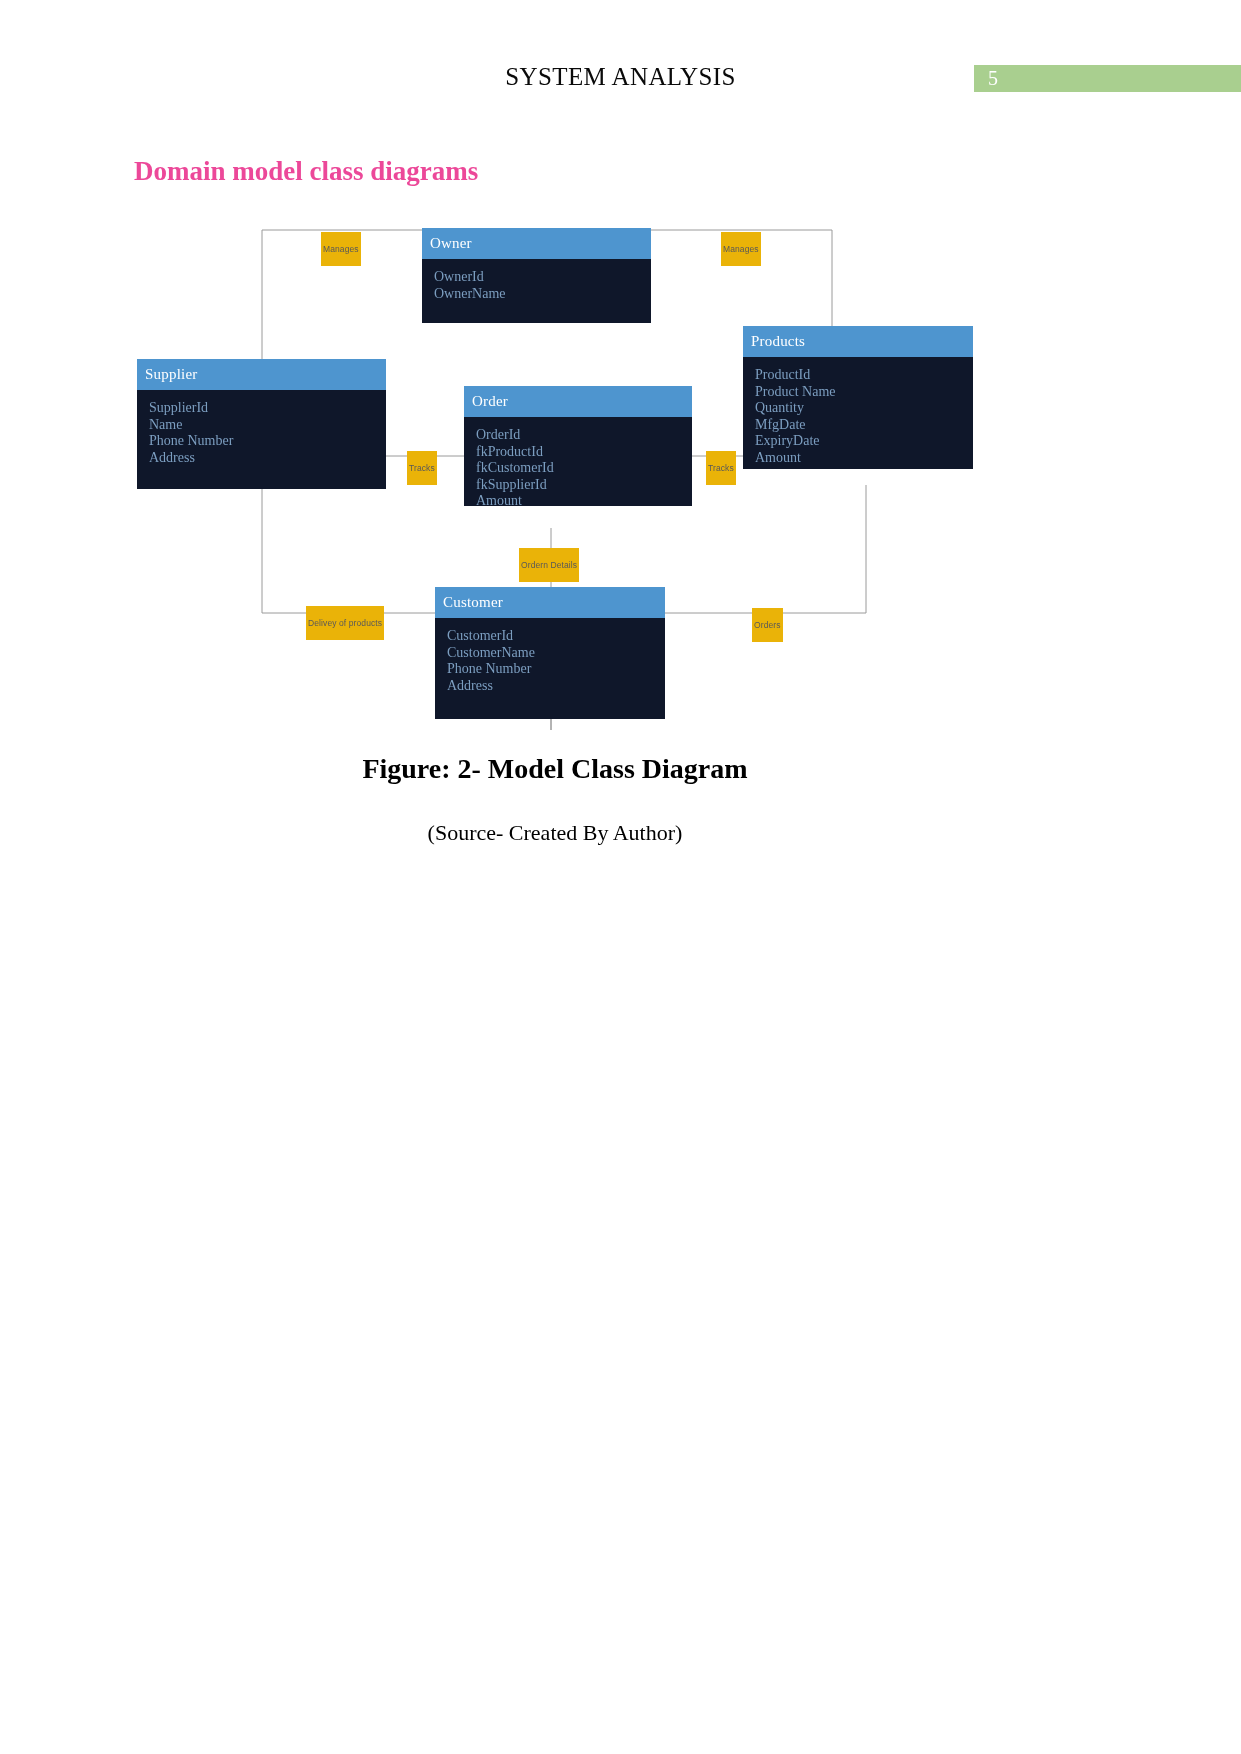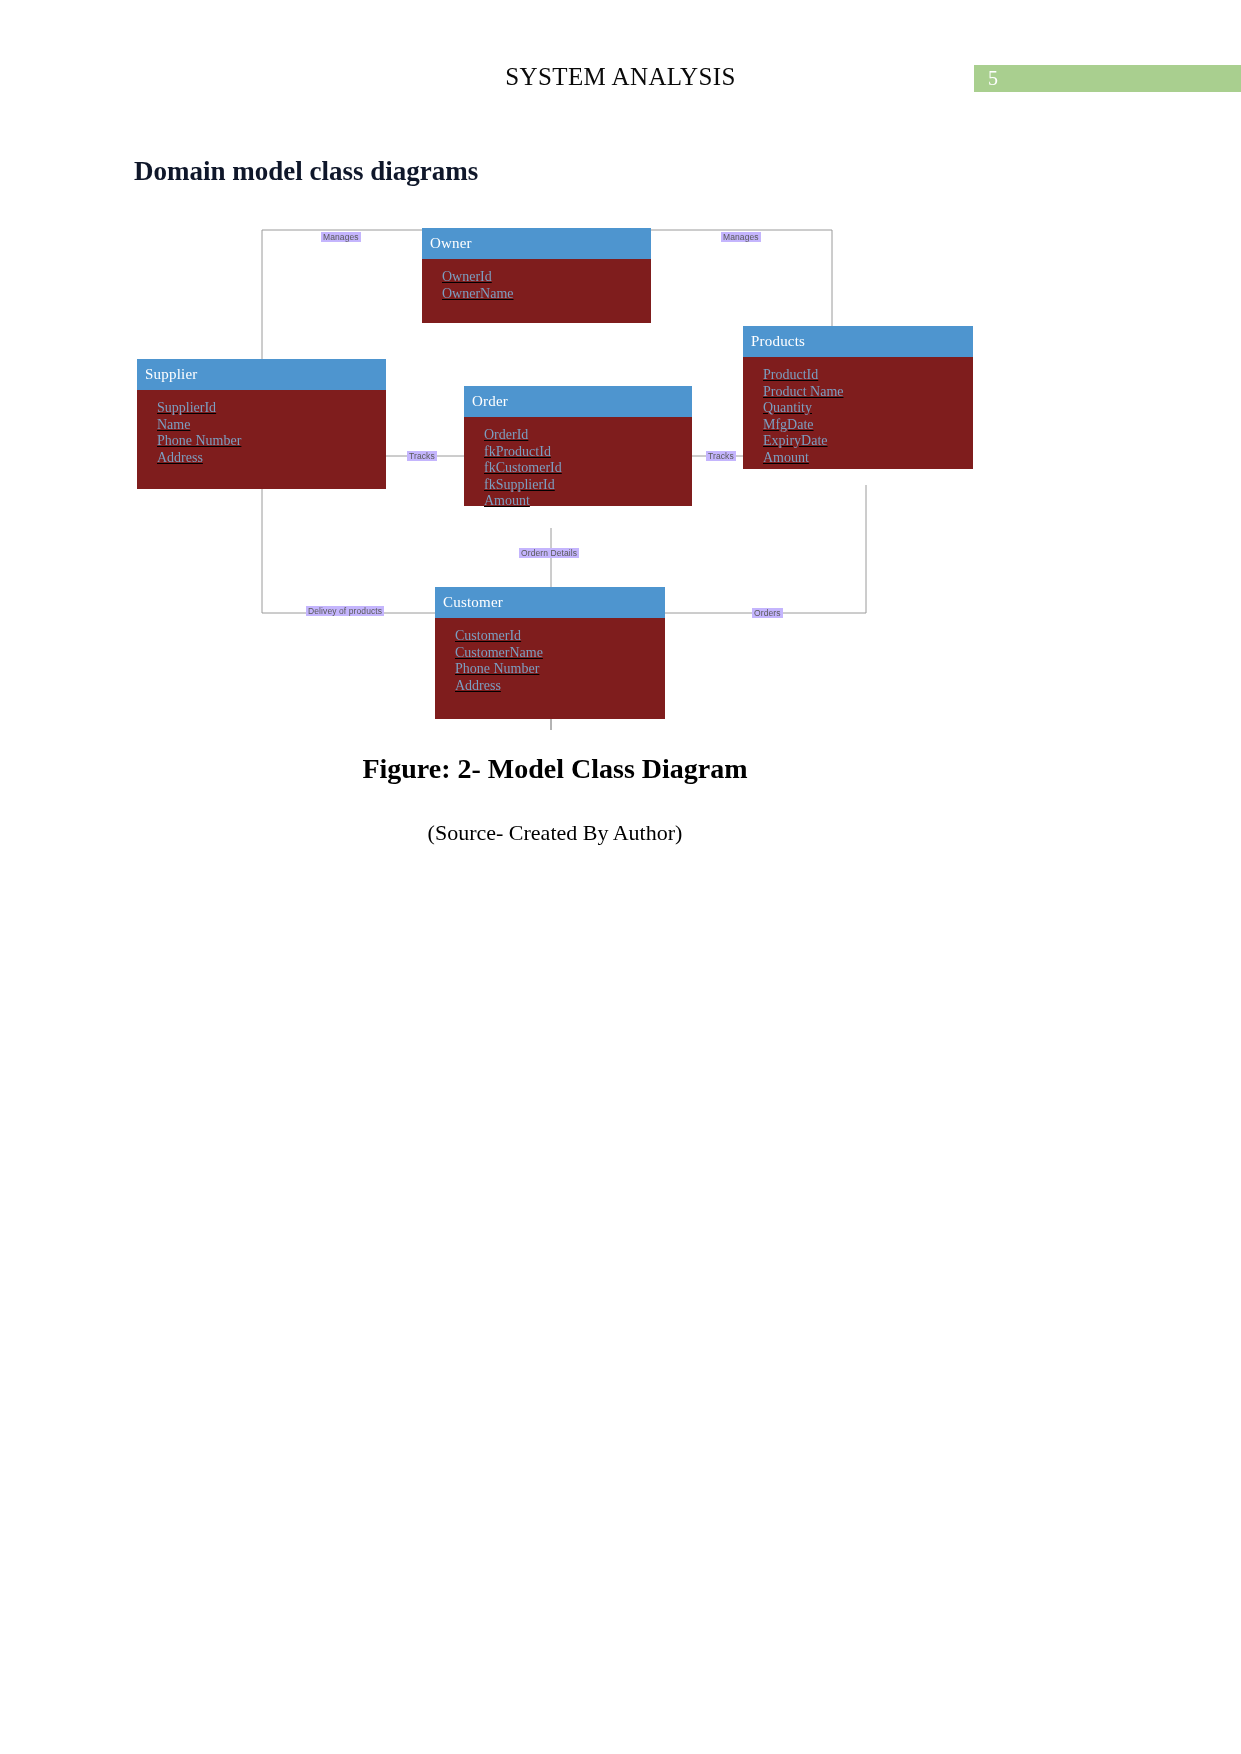--- a/index.html
+++ b/index.html
@@ -51,21 +51,21 @@
     font-family: "Liberation Serif", "DejaVu Serif", serif;
   }
 
   
   #section-heading {
     position: absolute;
     top: 156px;
     left: 134px;
     font-size: 27px;
     font-weight: bold;
-    color: #0f172a;
+    color: #ec4899;
     font-family: "Liberation Serif", "DejaVu Serif", serif;
   }
 
   
   #class-diagram {
     position: absolute;
     top: 210px;
     left: 0px;
     width: 1241px;
     height: 520px;
@@ -85,39 +85,38 @@
     box-sizing: border-box;
     background: #4e95cf;
     color: #ffffff;
     font-size: 15px;
     padding: 7px 0 7px 8px;
     font-family: "Liberation Serif", "DejaVu Serif", serif;
     letter-spacing: 0.2px;
   }
   .uml-class-body {
     box-sizing: border-box;
-    background: #7f1d1d;
-    padding: 10px 0 12px 20px;
-    text-decoration: underline;
+    background: #0f172a;
+    padding: 10px 0 12px 12px;
   }
   .uml-attr {
     font-size: 14px;
     line-height: 16.5px;
     color: #7c9ec0;
     font-family: "Liberation Serif", "DejaVu Serif", serif;
     white-space: nowrap;
   }
 
   .conn-label {
     position: absolute;
     font-size: 8.5px;
     color: #595959;
     font-family: "Liberation Sans", "DejaVu Sans", sans-serif;
-    background: #c4b5fd;
-    padding: 0 2px;
+    background: #eab308;
+    padding: 12px 2px;
     white-space: nowrap;
     letter-spacing: 0.1px;
   }
 
   
   #figure-caption {
     position: absolute;
     top: 753px;
     left: 0;
     width: 1110px;

